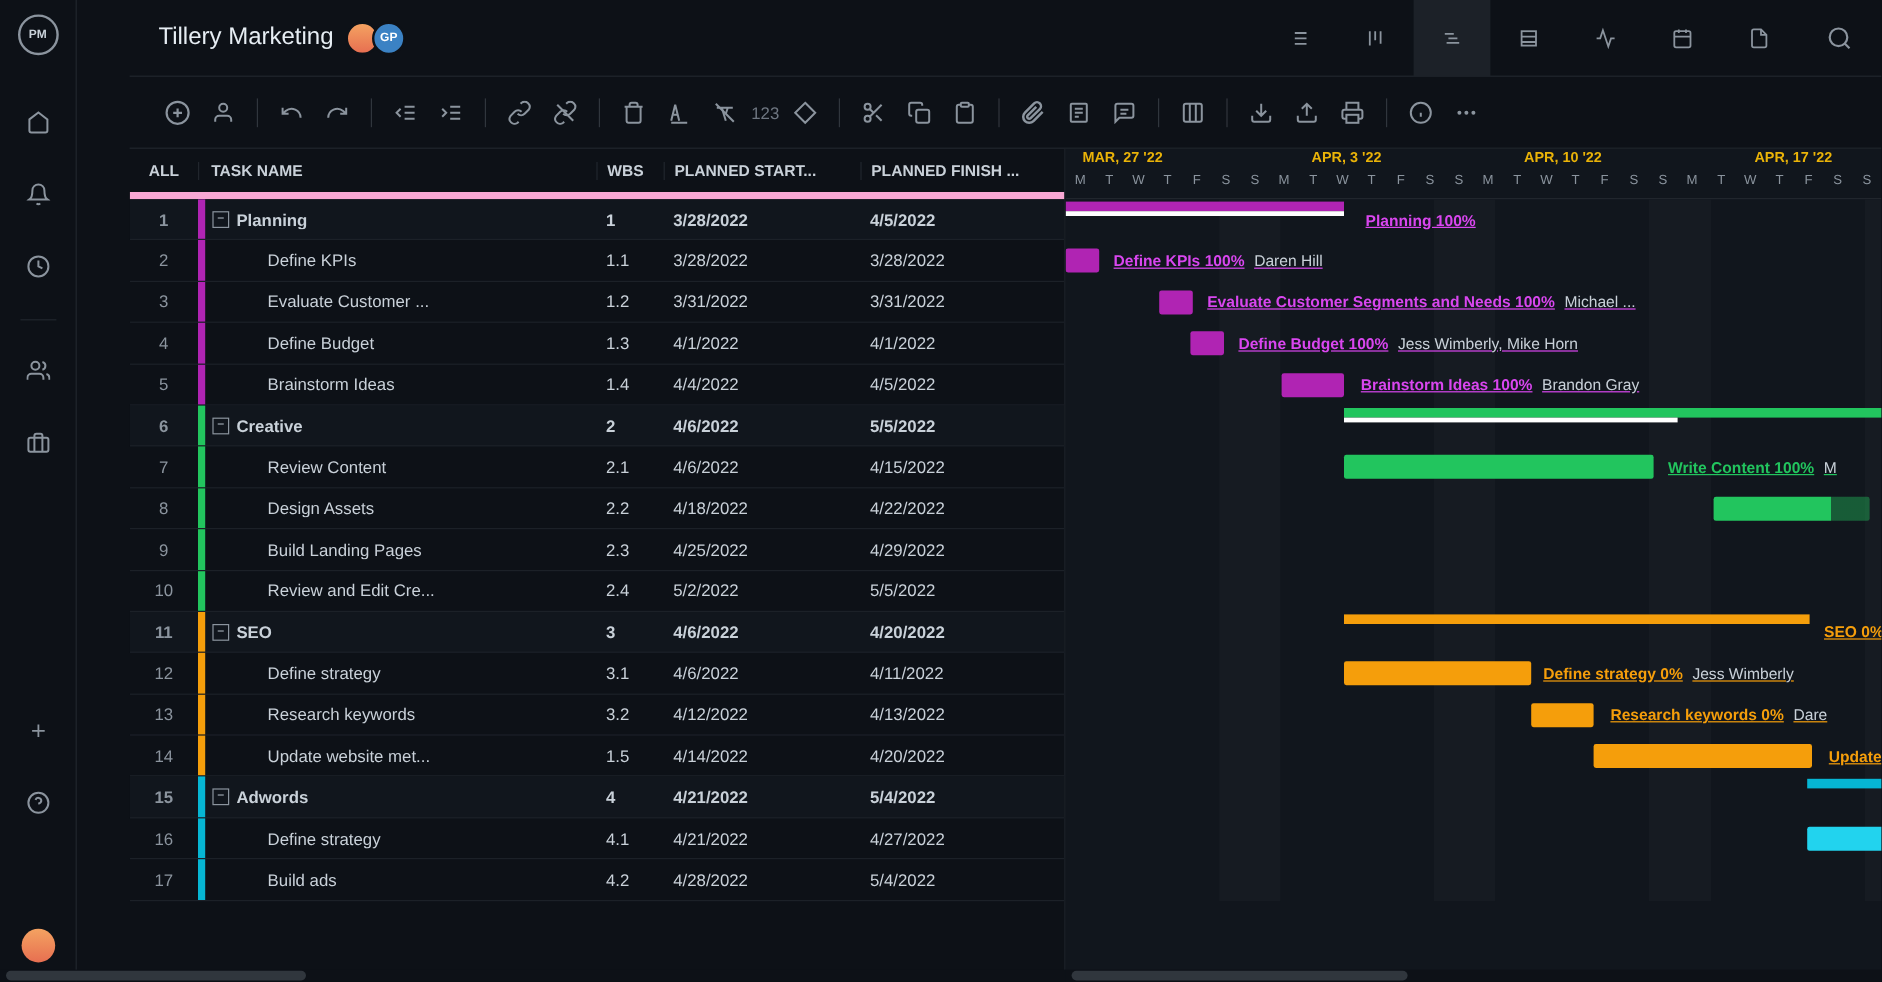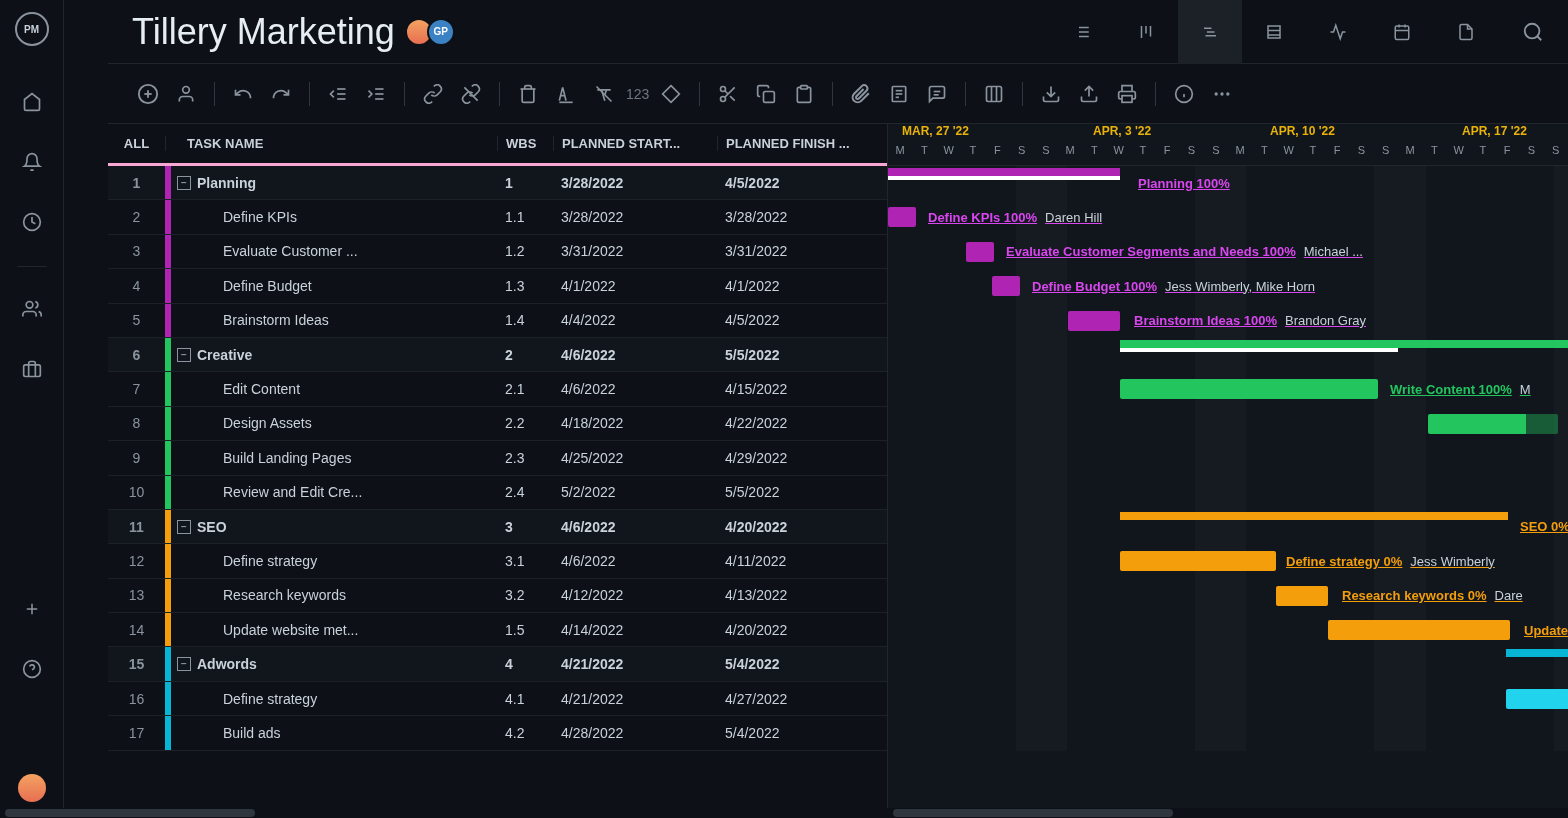--- a/index.html
+++ b/index.html
@@ -5,38 +5,38 @@
 * { margin:0; padding:0; box-sizing:border-box; }
 body { background:#0d1117; color:#c9d1d9; font-family:-apple-system,BlinkMacSystemFont,"Segoe UI",Helvetica,Arial,sans-serif; font-size:14px; width:1568px; height:818px; overflow:hidden; }
 .app { display:flex; height:100%;gap:44px; }
 .sidebar { width:64px; background:#0d1117; border-right:1px solid #21262d; display:flex; flex-direction:column; align-items:center; padding-top:12px; }
 .sb-icon { width:40px; height:40px; display:flex; align-items:center; justify-content:center; color:#8b949e; cursor:pointer; margin-bottom:20px; }
 .sb-logo { width:34px; height:34px; border:2px solid #8b949e; border-radius:50%; display:flex; align-items:center; justify-content:center; font-size:10px; font-weight:700; margin-bottom:36px; }
 .sb-divider { width:30px; height:1px; background:#21262d; margin:4px 0 22px; }
 .sb-avatar { margin-top:auto; margin-bottom:16px; width:28px; height:28px; border-radius:50%; background:linear-gradient(#f4a261,#e76f51); }
 .main { flex:1; display:flex; flex-direction:column; }
 .topbar { height:64px; display:flex; align-items:center; padding:0 24px; border-bottom:1px solid #21262d; }
-.project-title { font-size:36px; font-weight:400; color:#e6edf3; margin-right:16px; }
+.project-title { font-size:20px; font-weight:400; color:#e6edf3; margin-right:16px; }
 .avatars { display:flex; }
 .av { width:28px; height:28px; border-radius:50%; display:flex; align-items:center; justify-content:center; font-size:10px; font-weight:600; margin-left:-6px; border:2px solid #0d1117; }
 .av1 { background:linear-gradient(#f4a261,#e76f51); }
 .av2 { background:#3b82c4; color:#fff; }
 .view-tabs { margin-left:auto; display:flex; gap:0; }
 .vtab { width:64px; height:64px; display:flex; align-items:center; justify-content:center; color:#8b949e; cursor:pointer; }
 .vtab.active { background:#1c2128; }
 .search-btn { margin-left:24px; color:#8b949e; cursor:pointer; }
 .toolbar { height:60px; display:flex; align-items:center; padding:0 24px; gap:6px; color:#8b949e; border-bottom:1px solid #21262d; }
 .tb-btn { width:32px; height:32px; display:flex; align-items:center; justify-content:center; cursor:pointer; }
 .tb-sep { width:1px; height:24px; background:#30363d; margin:0 6px; }
 .tb-text { font-size:14px; color:#6e7681; }
 .content { flex:1; display:flex; overflow:hidden; }
 .grid { width:780px; border-right:1px solid #21262d; overflow:hidden; display:flex; flex-direction:column; }
-.grid-header { display:flex; height:42px; align-items:center; border-bottom:3px solid #f9a8d4; font-size:13px; font-weight:600; color:#c9d1d9; }
+.grid-header { display:flex; height:42px; align-items:center; border-bottom:6px solid #f9a8d4; font-size:13px; font-weight:600; color:#c9d1d9; }
 .gh-all { width:57px; text-align:center; }
-.gh-name { flex:1; padding-left:21px; border-left:1px solid #21262d; }
+.gh-name { flex:1; padding-left:10px; border-left:1px solid #21262d; }
 .gh-wbs { width:56px; padding-left:8px; border-left:1px solid #21262d; }
 .gh-start { width:164px; padding-left:8px; border-left:1px solid #21262d; }
 .gh-finish { width:170px; padding-left:8px; border-left:1px solid #21262d; }
 .grid-body { flex:1; overflow:hidden; }
 .grow { display:flex; height:34.4px; align-items:center; border-bottom:1px solid #1c2128; }
 .grow.parent { font-weight:700; background:#11161d; }
 .g-num { width:57px; text-align:center; color:#8b949e; }
 .g-color { width:6px; height:100%; }
 .g-name { flex:1; padding-left:6px; display:flex; align-items:center; gap:6px; overflow:hidden; white-space:nowrap; text-overflow:ellipsis; }
 .g-collapse { width:14px; height:14px; border:1px solid #8b949e; display:flex; align-items:center; justify-content:center; font-size:10px; line-height:1; color:#8b949e; flex-shrink:0; }
@@ -418,21 +418,21 @@
     </div>
     <div class="g-wbs">2</div>
     <div class="g-start">4/6/2022</div>
     <div class="g-finish">5/5/2022</div>
             </div>
             <div class="grow">
     <div class="g-num">7</div>
     <div class="g-color" style="background:#22c55e"></div>
     <div class="g-name">
       <span class="g-indent"></span>
-      <span>Edit Content</span>
+      <span>Review Content</span>
     </div>
     <div class="g-wbs">2.1</div>
     <div class="g-start">4/6/2022</div>
     <div class="g-finish">4/15/2022</div>
             </div>
             <div class="grow">
     <div class="g-num">8</div>
     <div class="g-color" style="background:#22c55e"></div>
     <div class="g-name">
       <span class="g-indent"></span>

